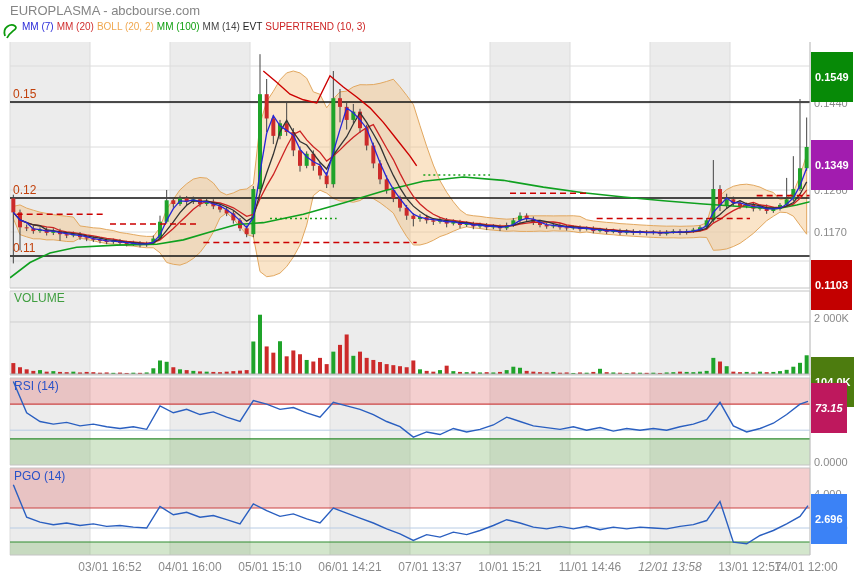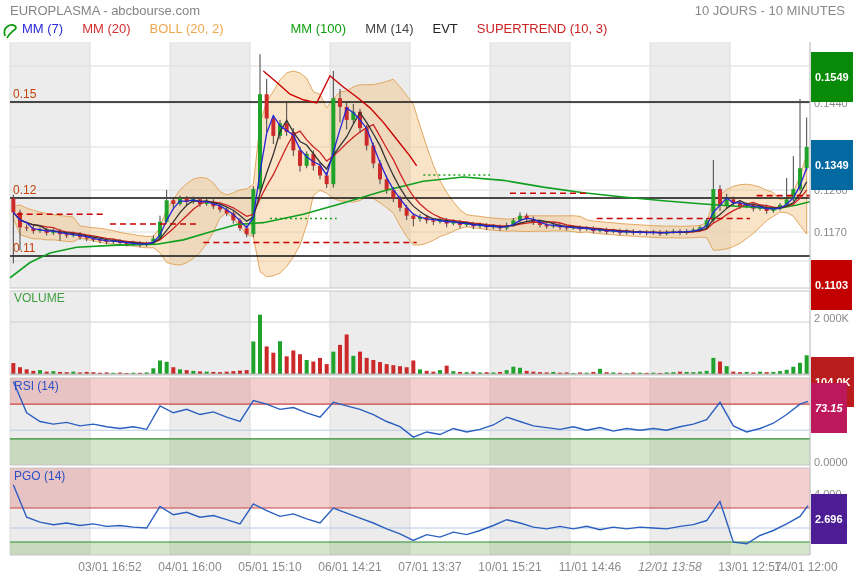--- a/index.html
+++ b/index.html
@@ -1,47 +1,46 @@
 <!DOCTYPE html>
 <html><head>
 <meta charset="utf-8">
 <style>
   html,body{margin:0;padding:0;background:#fff;width:855px;height:580px;overflow:hidden;
     font-family:"Liberation Sans","DejaVu Sans",sans-serif;}
   #stage{position:relative;width:855px;height:580px;background:#fff;}
   .hdr-title{position:absolute;left:10px;top:3px;font-size:13px;color:#858585;}
   .hdr-tf{position:absolute;right:10px;top:3px;font-size:13px;color:#8a8a8a;}
-  #legend-row{position:absolute;left:22px;top:21px;display:flex;gap:19px;font-size:13px;white-space:nowrap;}
+  #legend-row{position:absolute;left:22px;top:21px;display:flex;gap:3px;font-size:10px;white-space:nowrap;}
   .legend-item{font-weight:400;}
   #scribble{position:absolute;left:1px;top:22px;}
   .annot{position:absolute;left:13px;font-size:12px;color:#c2410c;z-index:4;}
   .rlabel{position:absolute;left:814px;font-size:11px;color:#8a8a8a;z-index:3;}
   .badge{position:absolute;left:811px;font-size:11px;font-weight:bold;color:#fff;
     padding:19px 4px;z-index:5;line-height:12px;}
   .ptitle{position:absolute;left:14px;font-size:12px;z-index:4;}
   .xlabel{position:absolute;top:560px;transform:translateX(-50%);font-size:12px;color:#8a8a8a;white-space:nowrap;}
   svg{position:absolute;left:0;top:42px;}
 </style>
 </head>
 <body>
 
 <div id="stage">
   <div class="hdr-title">EUROPLASMA - abcbourse.com</div>
-  <div class="hdr-tf">10 JOURS - 10 MINUTES</div>
 
   <span id="scribble">
     <svg width="20" height="20" style="position:static">
       <path d="M4 14 C1 5 10 1 14 4 C18 7 9 9 6 16" stroke="#0b9a0b" stroke-width="1.8" fill="none"></path>
     </svg>
   </span>
   <div id="legend-row">
       <span class="legend-item" style="color: rgb(42, 42, 216);">MM (7)</span>
       <span class="legend-item" style="color: rgb(208, 48, 48);">MM (20)</span>
       <span class="legend-item" style="color: rgb(240, 168, 80);">BOLL (20, 2)</span>
-      <span class="legend-item" style="color: rgb(18, 160, 18); margin-left: 48px;">MM (100)</span>
+      <span class="legend-item" style="color: rgb(18, 160, 18);">MM (100)</span>
       <span class="legend-item" style="color: rgb(68, 68, 68);">MM (14)</span>
       <span class="legend-item" style="color: rgb(34, 34, 34);">EVT</span>
       <span class="legend-item" style="color: rgb(204, 34, 34); text-align: right;">SUPERTREND (10, 3)</span>
     </div>
 
   <svg id="chart-svg" width="855" height="538" viewBox="0 0 855 538">
       <defs>
         <clipPath id="clip-price">
           <rect x="10" y="0" width="800" height="246"></rect>
         </clipPath>
@@ -540,35 +539,35 @@
 
   <div class="annot" style="top:87px">0.15</div>
   <div class="annot" style="top:183px">0.12</div>
   <div class="annot" style="top:241px">0.11</div>
 
   <div class="rlabel" style="top:97px">0.1440</div>
   <div class="rlabel" style="top:184px">0.1260</div>
   <div class="rlabel" style="top:226px">0.1170</div>
 
   <div class="badge" id="badge-high" style="top: 52px; background: rgb(7, 138, 7);">0.1549</div>
-  <div class="badge" id="badge-last" style="top: 140px; background: #0369a1;">0.1349</div>
+  <div class="badge" id="badge-last" style="top: 140px; background: #a21caf;">0.1349</div>
   <div class="badge" id="badge-low" style="top: 260px; background: rgb(195, 0, 0);">0.1103</div>
 
   <div class="ptitle" style="top: 291px; color: rgb(63, 158, 63);" id="vol-title">VOLUME</div>
   <div class="rlabel" style="top:312px">2 000K</div>
-  <div class="badge" id="badge-vol" style="top: 357px; background: #b91c1c;">104.0K</div>
+  <div class="badge" id="badge-vol" style="top: 357px; background: #4d7c0f;">104.0K</div>
 
   <div class="ptitle" style="top: 379px; color: rgb(42, 82, 200);" id="rsi-title">RSI (14)</div>
   <div class="badge" id="badge-rsi" style="top: 383px; background: #be185d; font-style: italic;">73.15</div>
   <div class="rlabel" style="top:421px">40.00</div>
   <div class="rlabel" style="top:456px">0.0000</div>
 
   <div class="ptitle" style="top: 469px; color: rgb(42, 82, 200);" id="pgo-title">PGO (14)</div>
   <div class="rlabel" style="top:488px">4.000</div>
-  <div class="badge" id="badge-pgo" style="top: 494px; background: #4c1d95;">2.696</div>
+  <div class="badge" id="badge-pgo" style="top: 494px; background: #3b82f6;">2.696</div>
   <div class="rlabel" style="top:522px">0.0000</div>
 
   <div id="x-axis-row">
       <div class="xlabel" style="left: 110px;">03/01 16:52</div>
       <div class="xlabel" style="left: 190px;">04/01 16:00</div>
       <div class="xlabel" style="left: 270px;">05/01 15:10</div>
       <div class="xlabel" style="left: 350px;">06/01 14:21</div>
       <div class="xlabel" style="left: 430px;">07/01 13:37</div>
       <div class="xlabel" style="left: 510px;">10/01 15:21</div>
       <div class="xlabel" style="left: 590px;">11/01 14:46</div>

